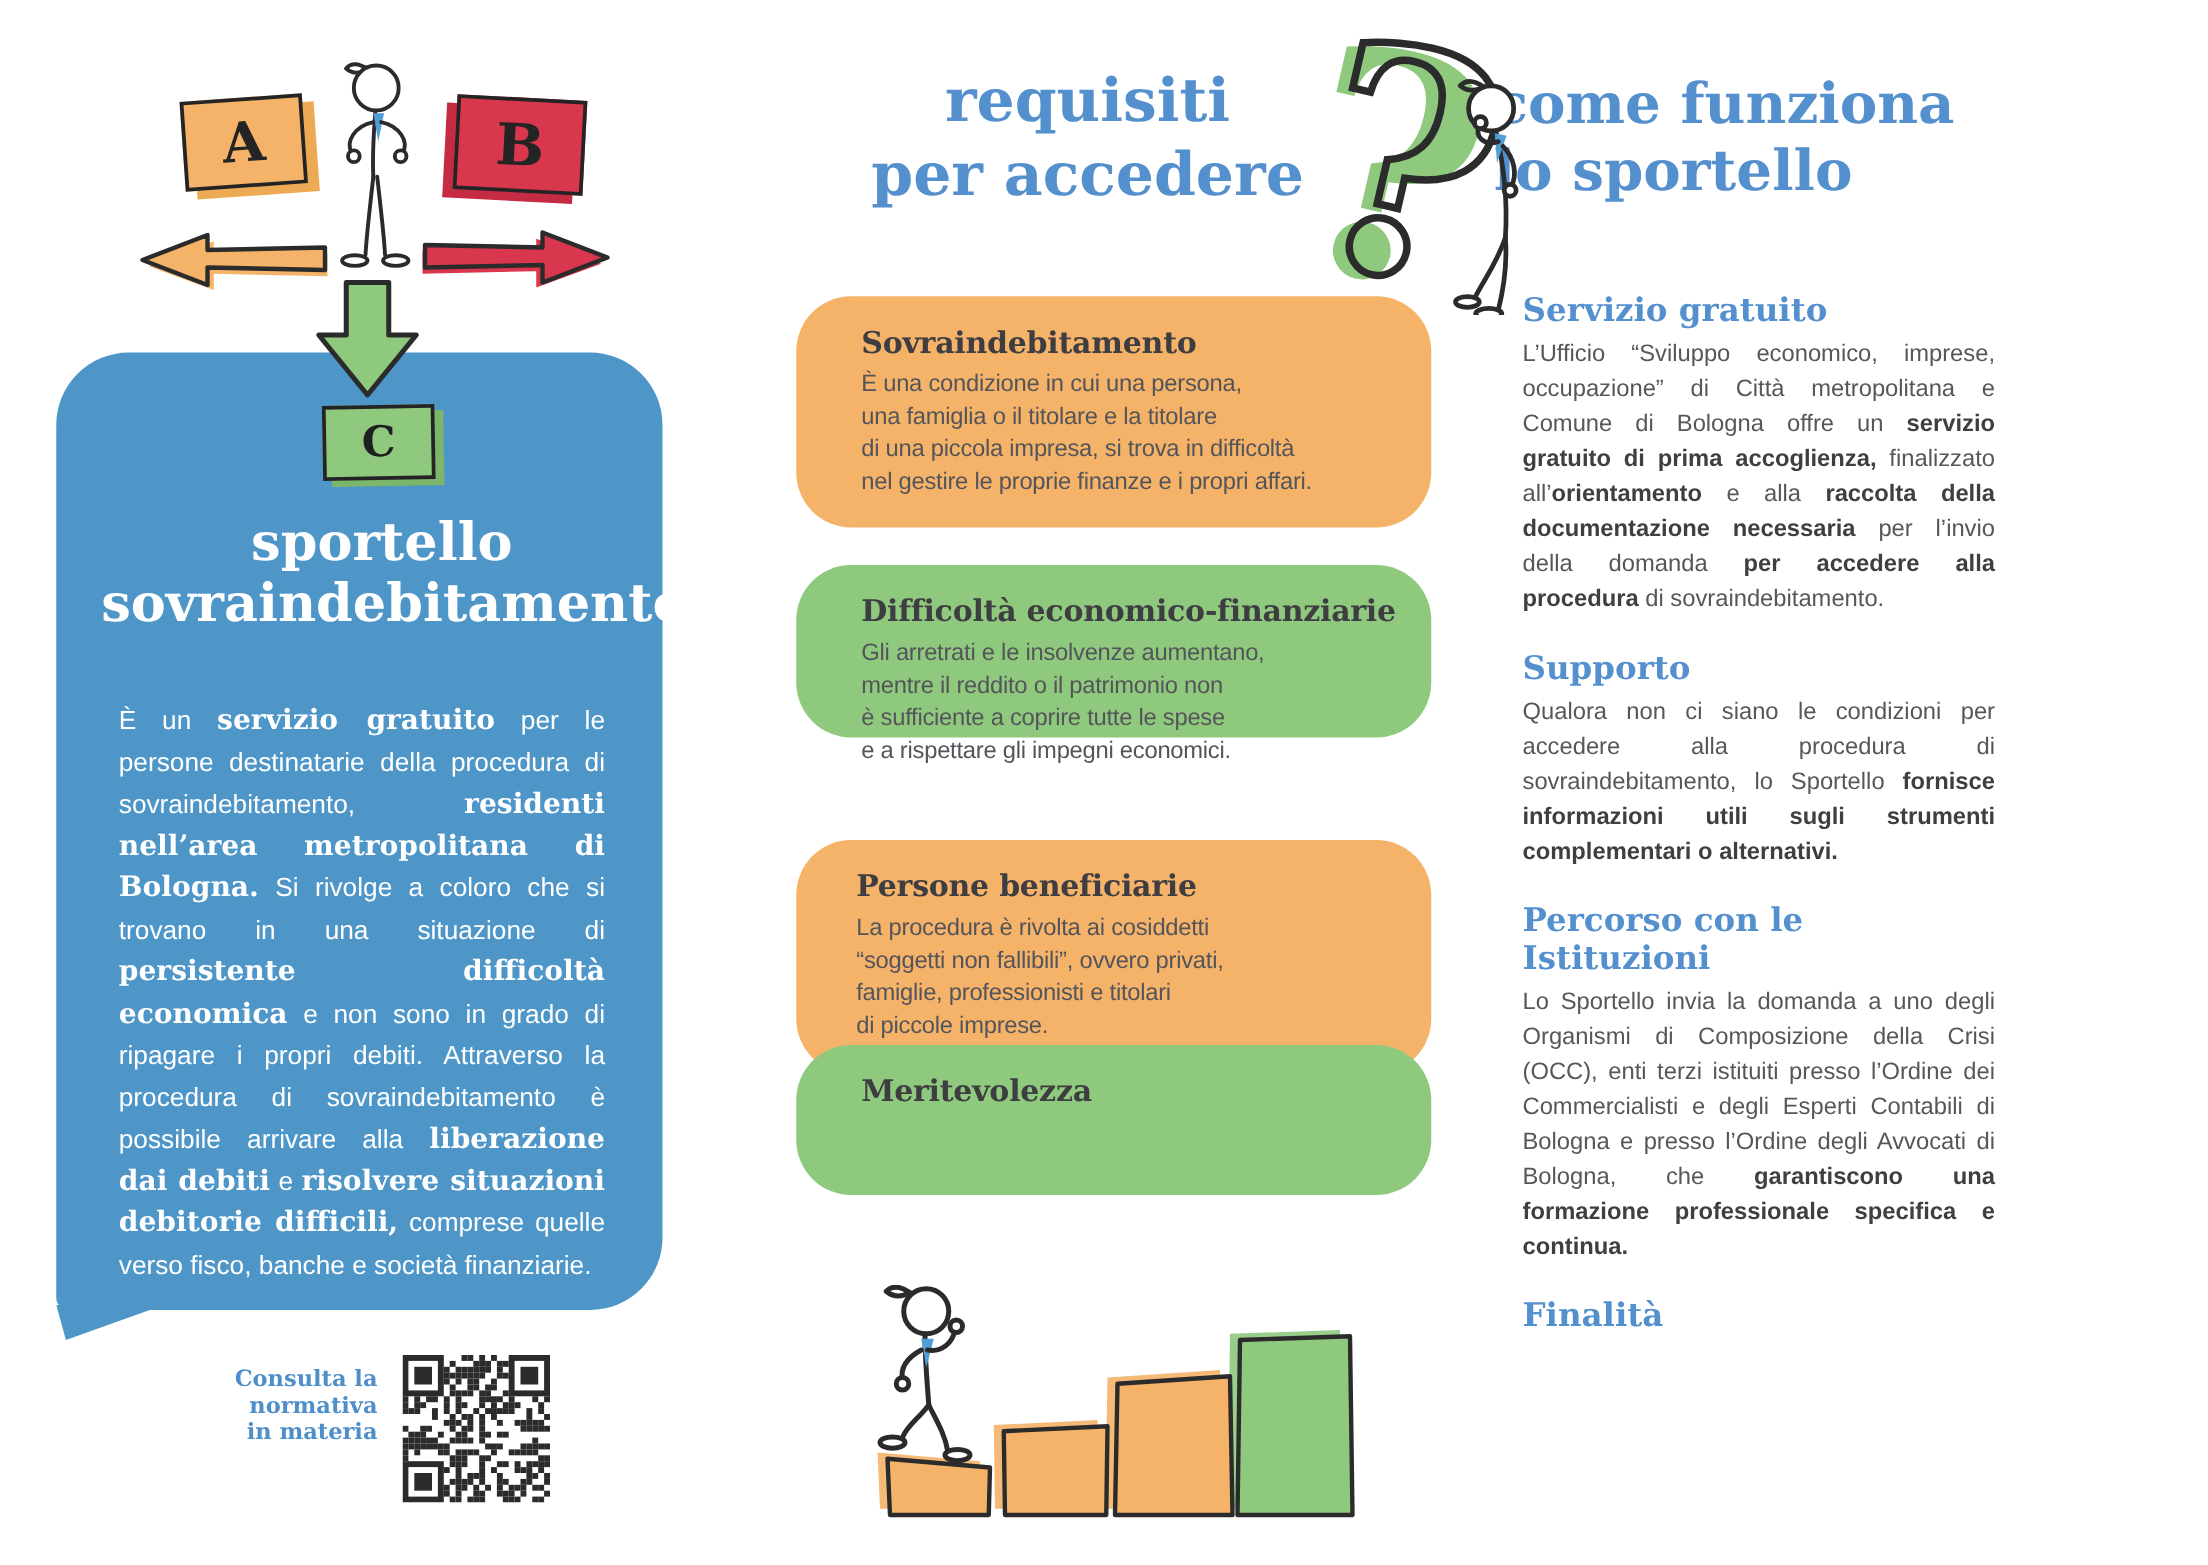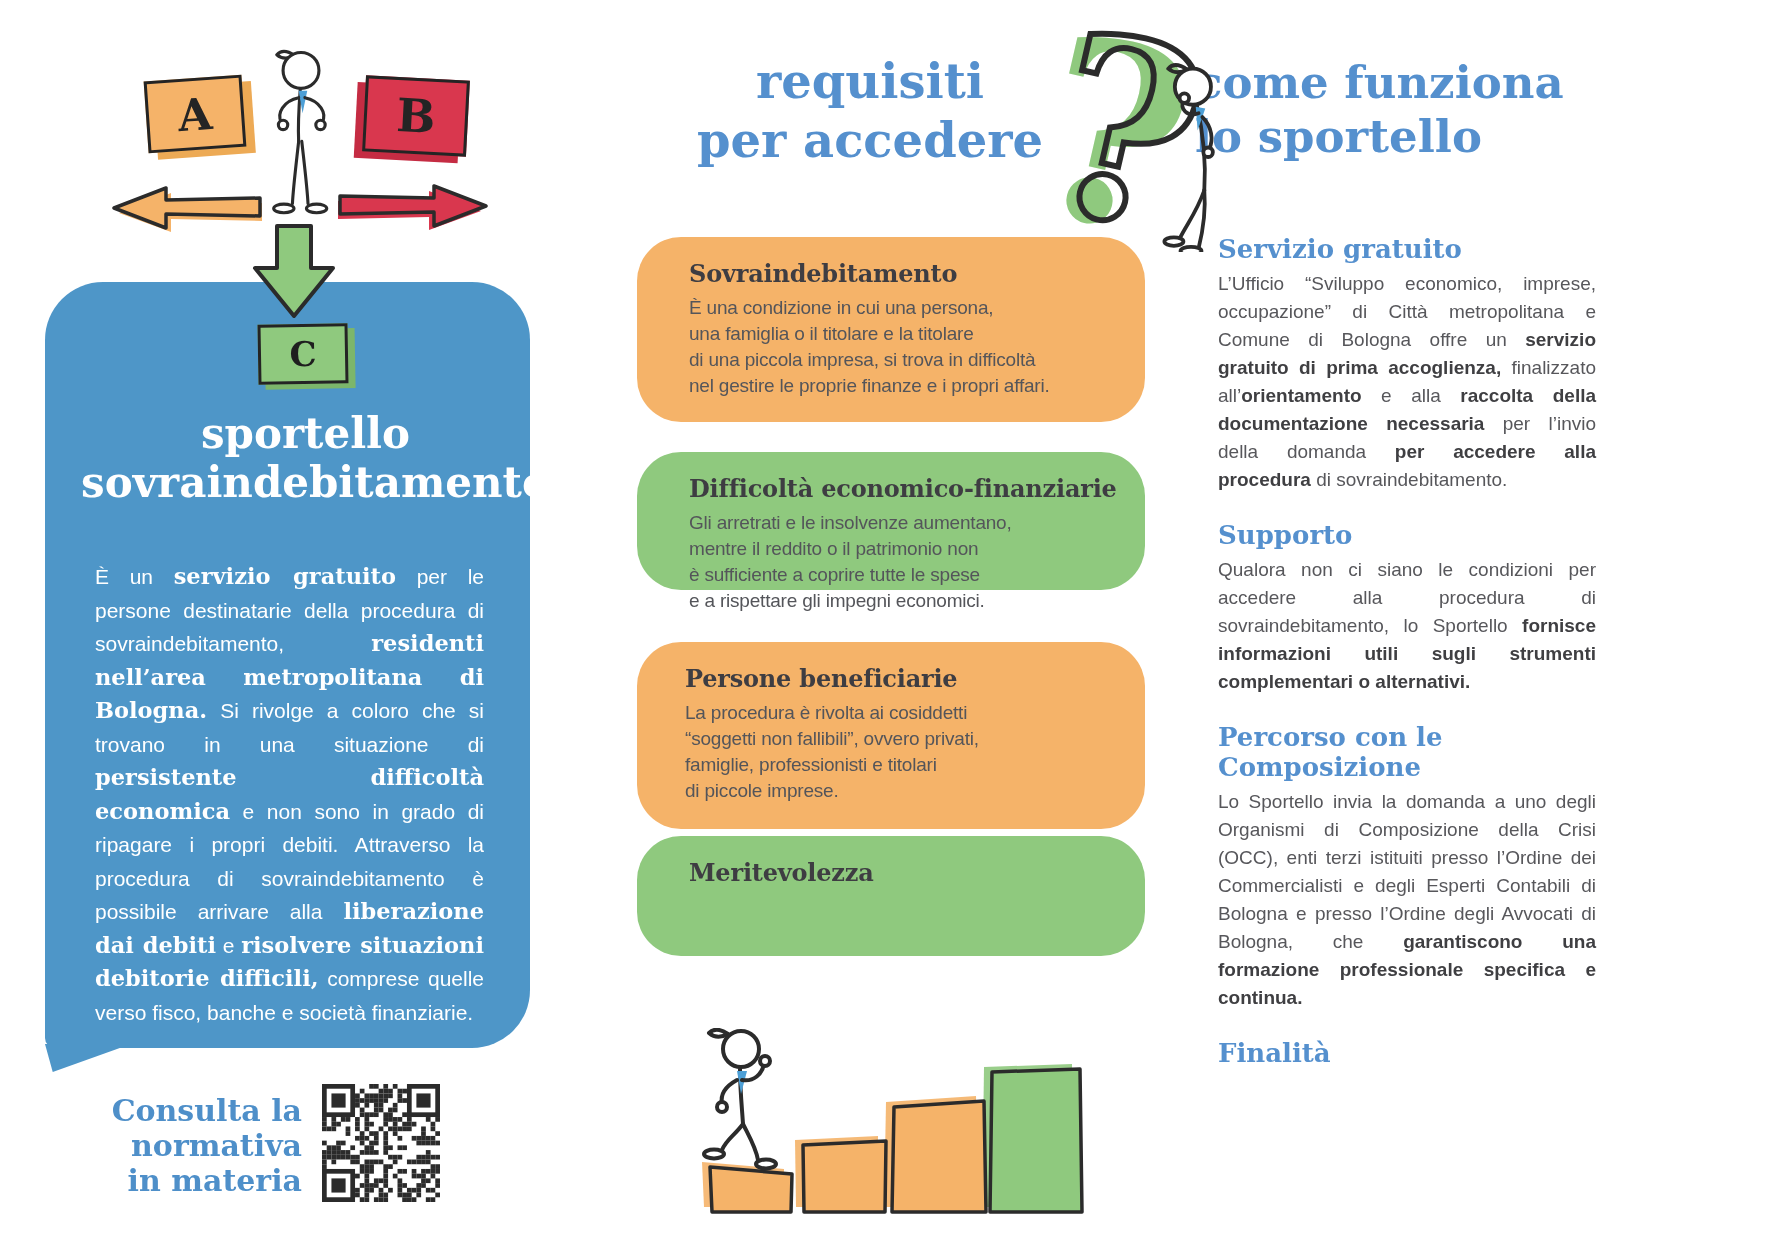--- a/index.html
+++ b/index.html
@@ -31,40 +31,40 @@
            box-shadow:7px 5px 0 #7cb66b;transform:rotate(-1deg);z-index:6;}
   .card-title{left:0;right:0;top:128px;text-align:center;color:#ffffff;
               font-family:"DejaVu Serif","Liberation Serif",serif;font-weight:700;
               font-size:42px;line-height:1.16;margin:0;padding-left:36px;}
   .card-body{left:38px;right:34px;top:266px;margin:12px;color:#ffffff;
              font-size:21px;line-height:33.5px;text-align:justify;}
   .card-body strong{font-family:"DejaVu Serif","Liberation Serif",serif;font-size:22.5px;font-weight:700;}
 
   .qr-caption{left:110px;top:1094px;width:192px;text-align:right;color:#4E8FC9;
               font-family:"DejaVu Serif","Liberation Serif",serif;font-weight:700;
-              font-size:30px;line-height:1.16;}
+              font-size:18px;line-height:1.16;}
   .qr{left:322px;top:1084px;}
 
   
   .mid-heading{left:660px;top:52px;width:420px;margin:0;text-align:center;
                color:var(--heading-blue,#5590CE);font-family:"DejaVu Serif","Liberation Serif",serif;
                font-weight:700;font-size:48px;line-height:1.22;}
   .qm{left:1040px;top:30px;z-index:2;}
   .figure-think{left:1153px;top:62px;width:76px;height:190px;z-index:3;}
 
   .info-box{left:637px;width:508px;border-radius:44px;box-sizing:border-box;
             padding:22px 14px 0 52px;z-index:1;}
   .box-orange{background:var(--accent-orange,#F5B369);}
   .box-green{background:var(--accent-green,#8FC97E);}
   .info-box h3{margin:0 0 7px 0;font-family:"DejaVu Serif","Liberation Serif",serif;
                font-weight:700;font-size:24px;color:#3E3D42;letter-spacing:-0.2px;}
   .info-box p{margin:0;font-size:19px;line-height:26px;color:#54555A;letter-spacing:-0.2px;}
   .box-1{top:237px;height:185px;}
   .box-2{top:452px;height:138px;}
-  .box-3{top:642px;height:187px;padding-left:48px;}
+  .box-3{top:672px;height:187px;padding-left:48px;}
   .box-4{top:836px;height:120px;}
   .stairs{left:640px;top:1028px;}
 
   
   .right-heading{left:1195px;top:56px;width:420px;margin:0;text-align:left;
                  color:var(--heading-blue,#5590CE);font-family:"DejaVu Serif","Liberation Serif",serif;
                  font-weight:700;font-size:45px;line-height:1.2;}
   .sections{left:1218px;top:234px;width:378px;}
   .r-section{margin-bottom:26px;}
   .r-section h3{margin:0 0 6px 0;color:var(--heading-blue,#5590CE);
@@ -475,21 +475,21 @@
         <h3>Servizio gratuito</h3>
         <p>L’Ufficio “Sviluppo economico, imprese, occupazione” di Città metropolitana e Comune di Bologna offre un <strong>servizio gratuito di prima accoglienza,</strong> finalizzato all’<strong>orientamento</strong> e alla <strong>raccolta della documentazione necessaria</strong> per l’invio della domanda <strong>per accedere alla procedura</strong> di sovraindebitamento.</p>
       </div>
 
       <div class="r-section">
         <h3>Supporto</h3>
         <p>Qualora non ci siano le condizioni per accedere alla procedura di sovraindebitamento, lo Sportello <strong>fornisce informazioni utili sugli strumenti complementari o alternativi.</strong></p>
       </div>
 
       <div class="r-section">
-        <h3>Percorso con le Composizione</h3>
+        <h3>Percorso con le Istituzioni</h3>
         <p>Lo Sportello invia la domanda a uno degli Organismi di Composizione della Crisi (OCC), enti terzi istituiti presso l’Ordine dei Commercialisti e degli Esperti Contabili di Bologna e presso l’Ordine degli Avvocati di Bologna, che <strong>garantiscono una formazione professionale specifica e continua.</strong></p>
       </div>
 
 
       <div class="r-section">
         <h3>Finalità</h3>
 
       </div>
 
     </div>

